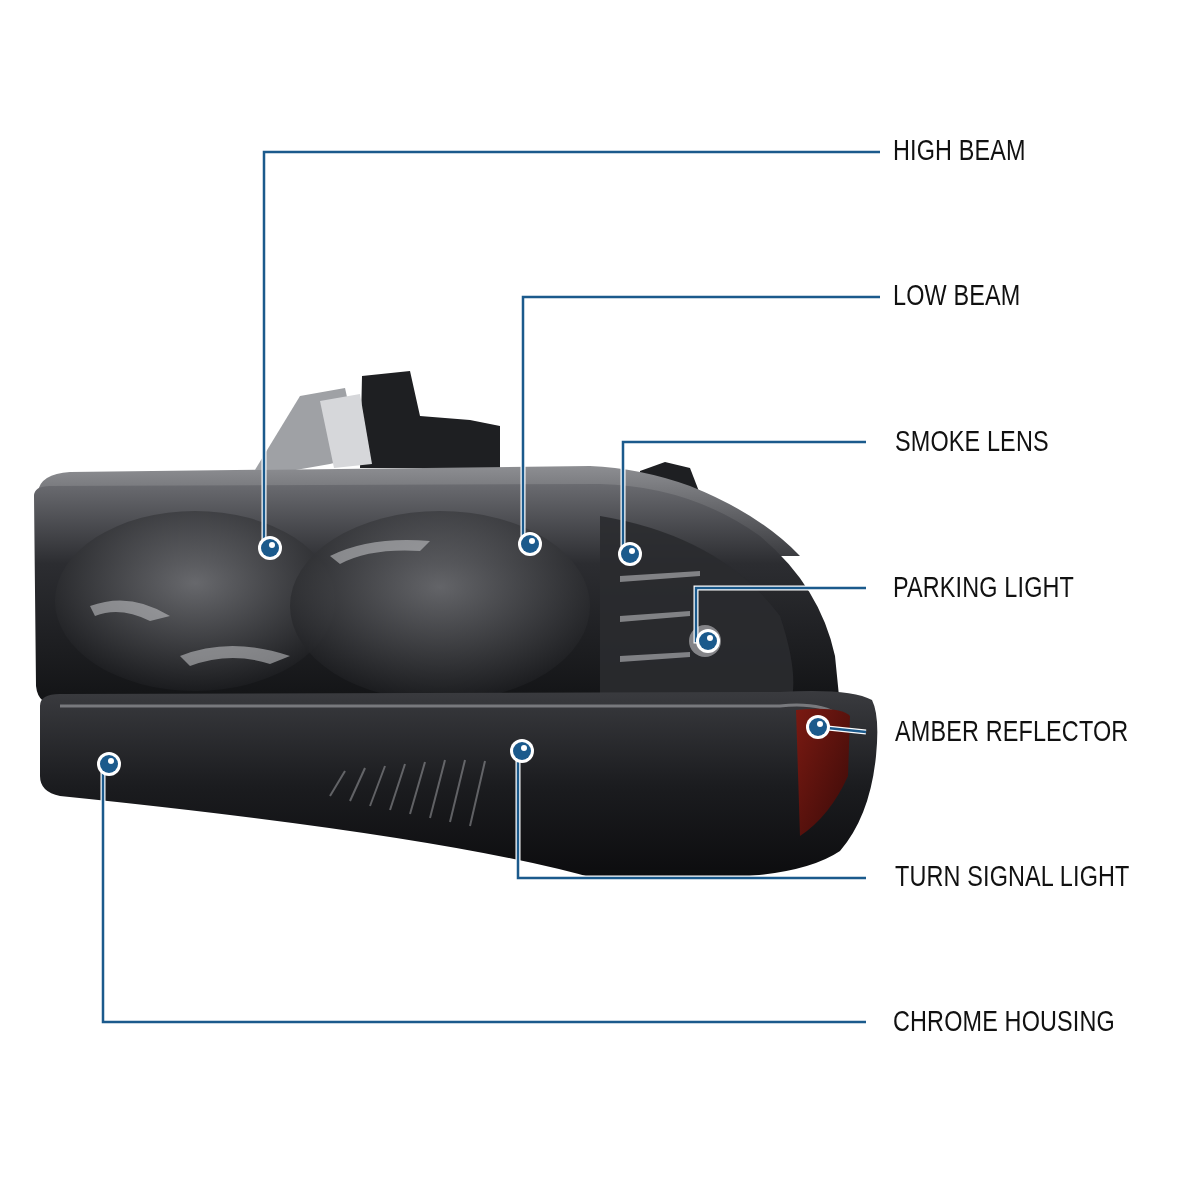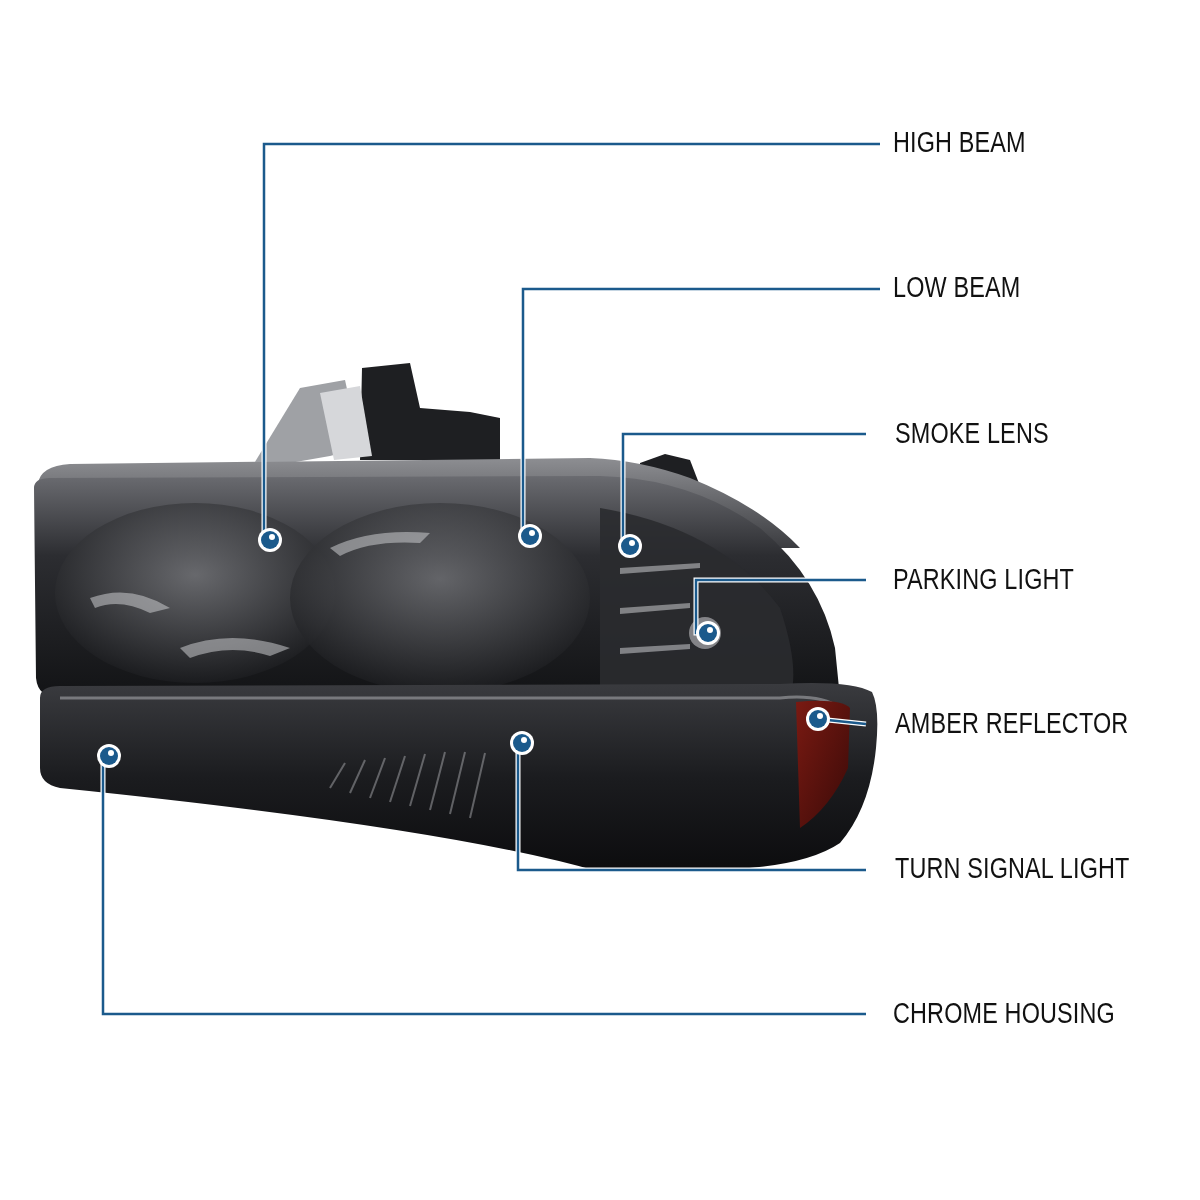--- a/index.html
+++ b/index.html
@@ -1,18 +1,18 @@
 <!DOCTYPE html>
 <html><head>
 <meta charset="utf-8">
 <style>
   html, body { margin: 0; padding: 0; background: #ffffff; }
   body { width: 1200px; height: 1200px; position: relative; overflow: hidden;
          font-family: "Liberation Sans", sans-serif; }
-  #stage { position: absolute; left: 0; top: 8px; width: 1200px; height: 868px; }
+  #stage { position: absolute; left: 0; top: 16px; width: 1200px; height: 868px; }
   .label {
     position: absolute;
     font-family: "Liberation Sans", sans-serif;
     font-size: 30px;
     line-height: 34px;
     color: #111111;
     white-space: nowrap;
     transform: scaleX(0.78);
     transform-origin: left center;
     letter-spacing: 0.2px;

